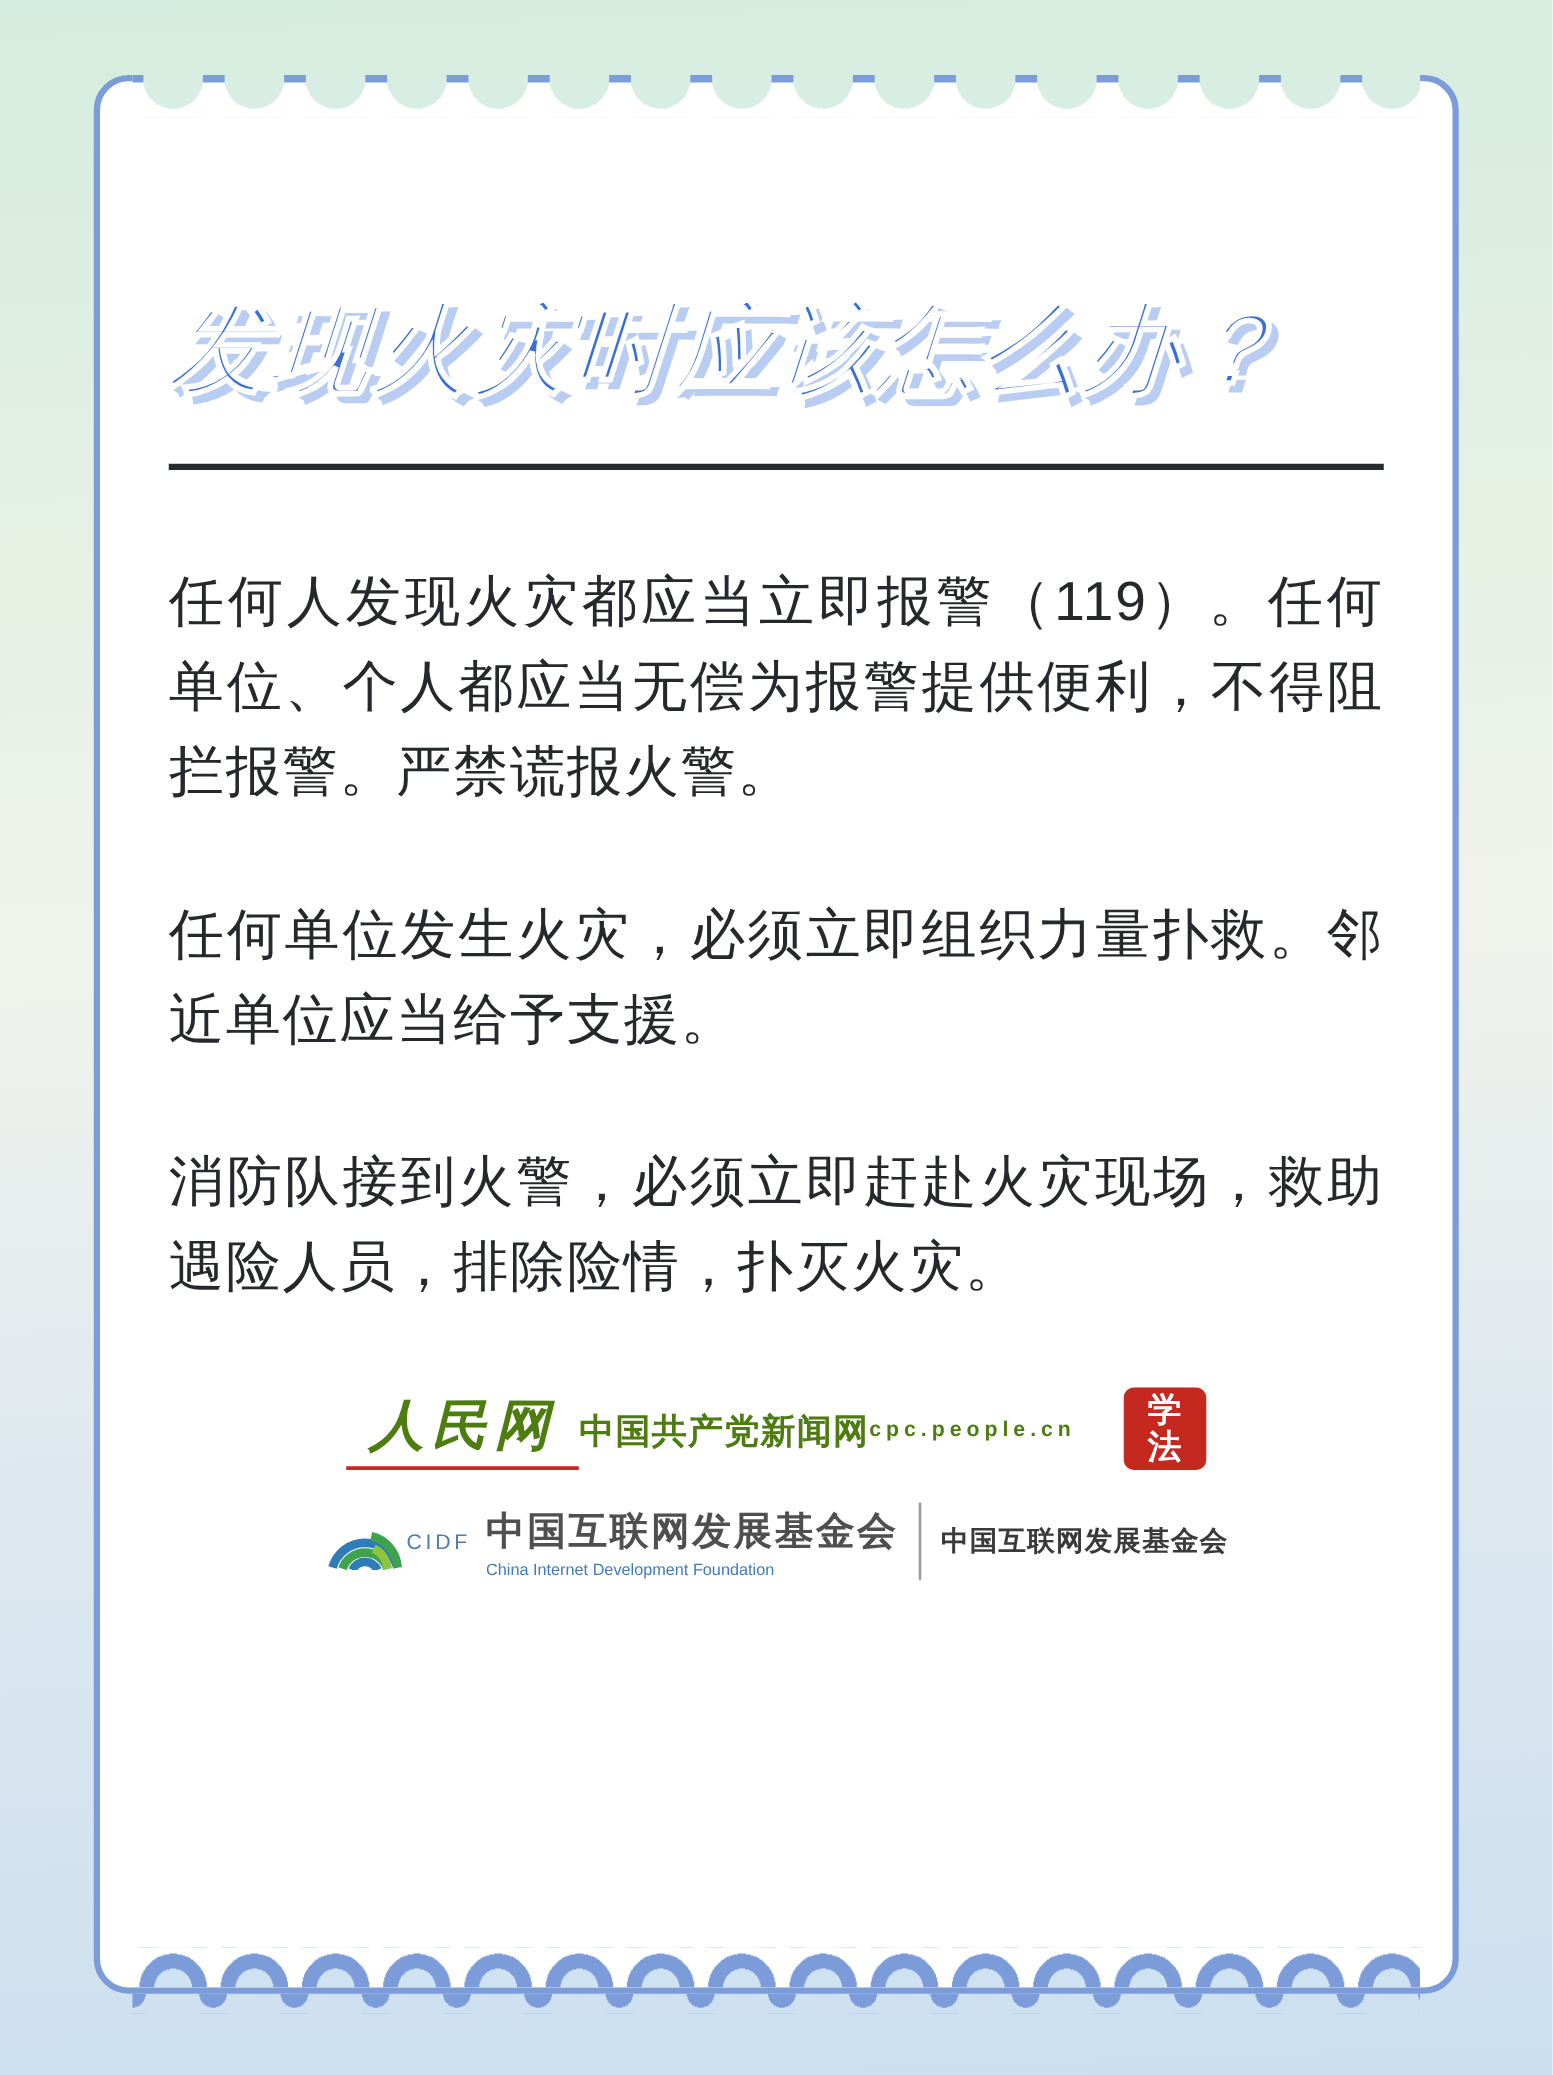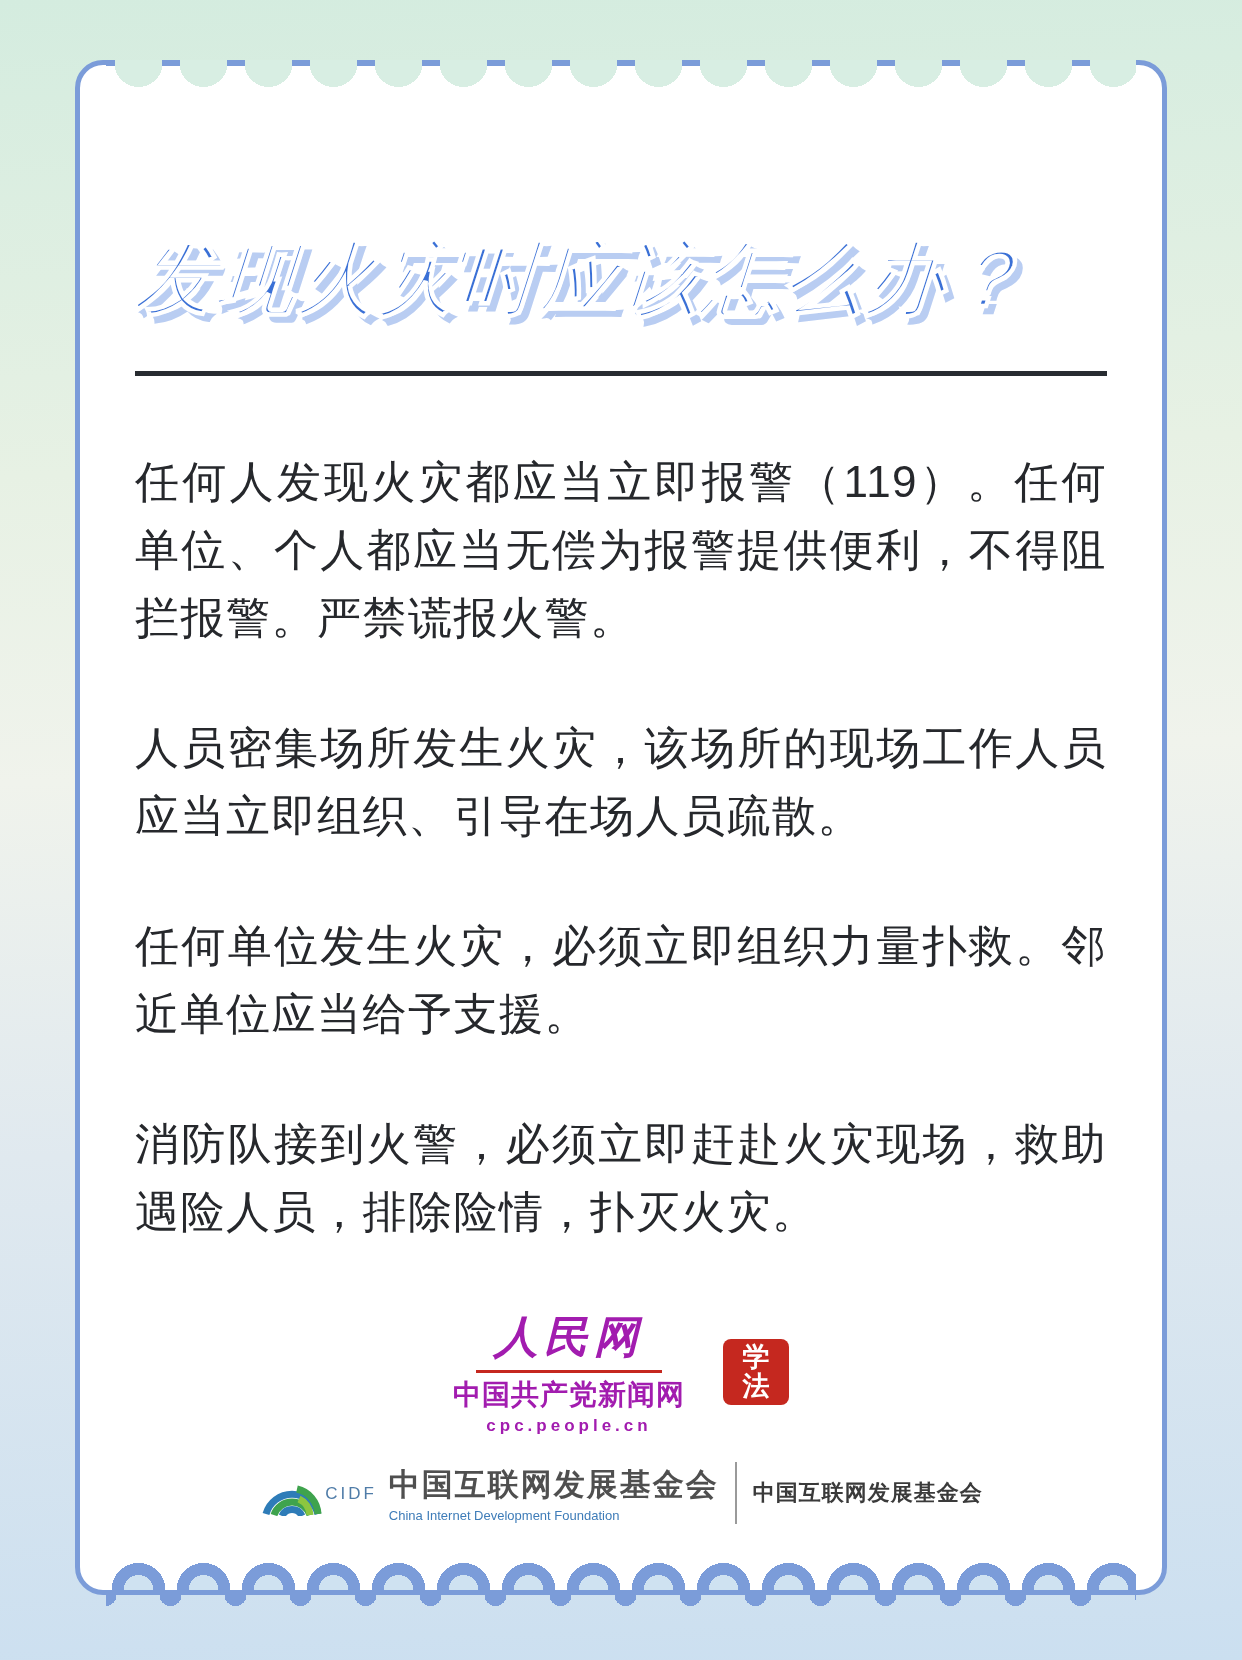--- a/index.html
+++ b/index.html
@@ -55,21 +55,21 @@
   .title-rule { margin-top:46px; height:5px; width:100%; background:#282c31; }
   .paragraphs { margin-top:72px; }
   .para {
     font-size:44px; line-height:68px; letter-spacing:1.5px;
     color:#26282c; font-weight:500;
     margin-bottom:62px;
     text-align:justify;
   }
   
   .logo-row-1 { margin-top:46px; display:flex; justify-content:center; align-items:center; gap:38px; }
-  .pd-logo { display:flex; flex-direction:column; align-items:center; color:#a21caf;justify-content:center; }
+  .pd-logo { display:flex; align-items:center; color:#4d7c0f;justify-content:center; }
   .pd-script {
     font-size:44px; font-weight:900; font-style:italic; letter-spacing:6px;
     border-bottom:3px solid #c5281f; padding:0 18px 3px;
   }
   .pd-sub { font-size:28px; font-weight:800; letter-spacing:1px; margin-top:3px; }
   .pd-url { font-size:17px; font-weight:700; letter-spacing:4px; margin-top:2px; }
   .xf-logo { display:flex; align-items:center; gap:10px; }
   .xf-badge {
     width:66px; height:66px; background:#c5281f; border-radius:8px; color:#ffffff;
     display:flex; flex-direction:column; align-items:center; justify-content:center;
@@ -92,21 +92,20 @@
 
 <div class="card">
   <div class="scallop-top"></div>
 
   <div class="card-inner">
     <h1 class="poster-title">发现火灾时应该怎么办？</h1>
     <div class="title-rule"></div>
 
     <div class="paragraphs">
       <p class="para">任何人发现火灾都应当立即报警（119）。任何单位、个人都应当无偿为报警提供便利，不得阻拦报警。严禁谎报火警。</p>
-      <p class="para">人员密集场所发生火灾，该场所的现场工作人员应当立即组织、引导在场人员疏散。</p>
       <p class="para">任何单位发生火灾，必须立即组织力量扑救。邻近单位应当给予支援。</p>
       <p class="para">消防队接到火警，必须立即赶赴火灾现场，救助遇险人员，排除险情，扑灭火灾。</p>
     </div>
 
     <div class="logo-row-1">
       <div class="pd-logo">
         <div class="pd-script">人民网</div>
         <div class="pd-sub">中国共产党新闻网</div>
         <div class="pd-url">cpc.people.cn</div>
       </div>

